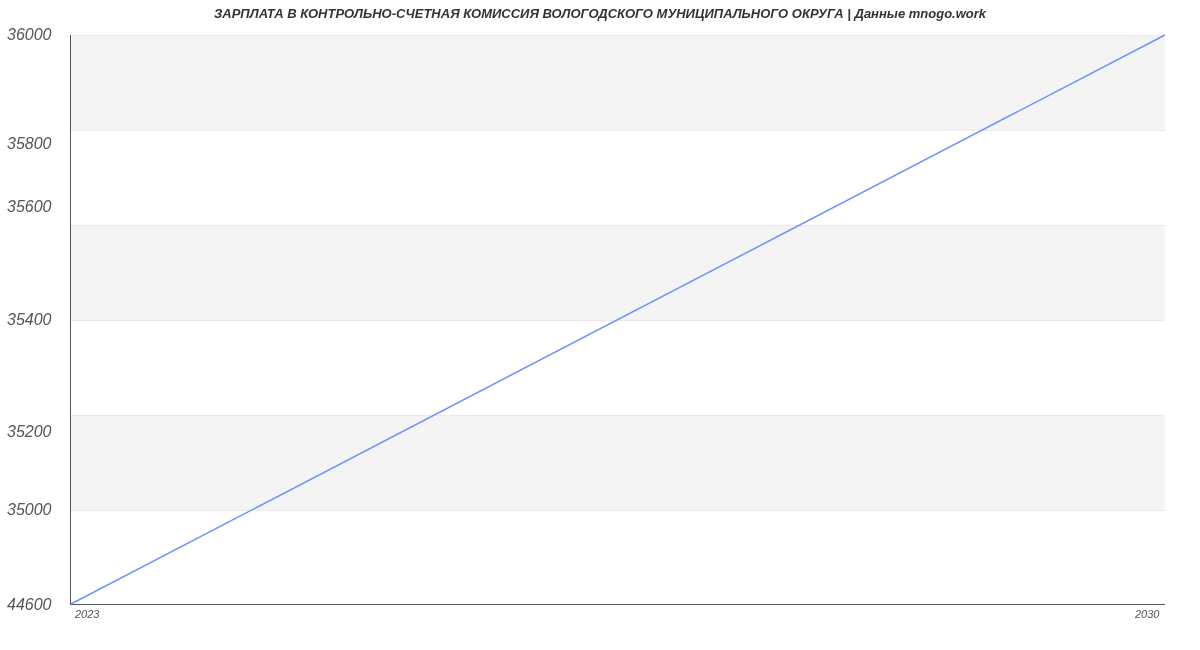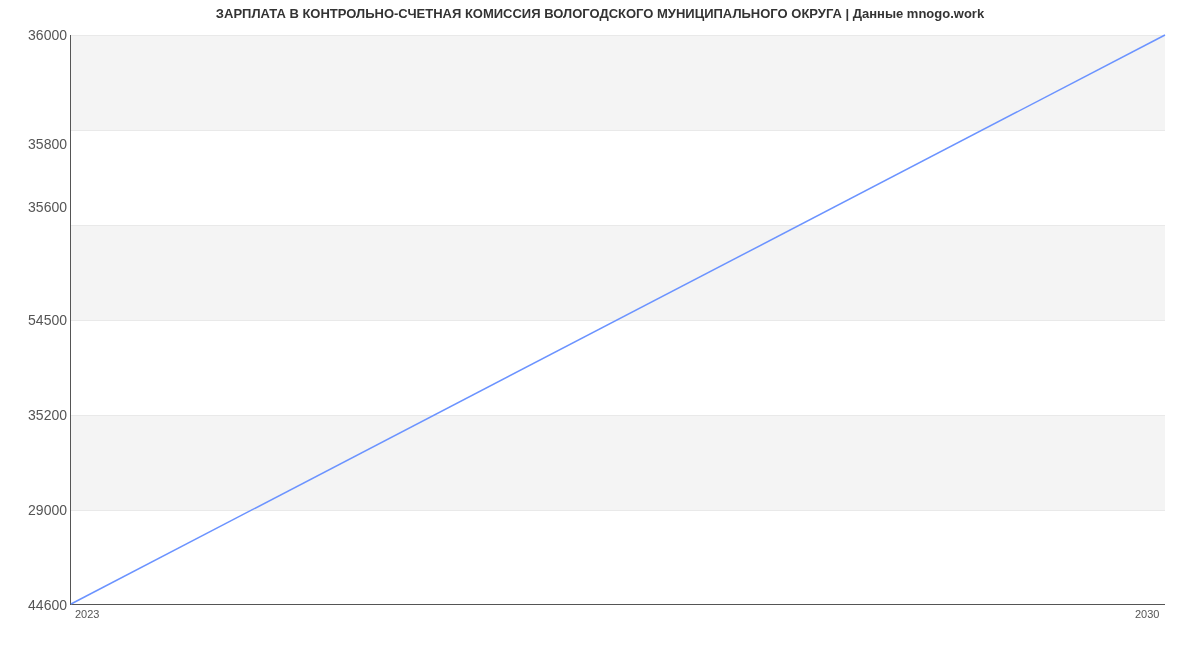--- a/index.html
+++ b/index.html
@@ -8,20 +8,21 @@
     width: 1200px;
     height: 650px;
     background: #ffffff;
     font-family: "Segoe UI", Arial, sans-serif;
     color: #333;
   }
   .chart-wrap {
     position: relative;
     width: 1200px;
     height: 492px;
+    font-style: italic;
   }
   .title {
     position: absolute;
     top: 6px;
     left: 0;
     width: 1200px;
     text-align: center;
     font-size: 13px;
     font-weight: 600;
     color: #333;
@@ -46,22 +47,21 @@
     position: absolute;
     left: 0;
     width: 100%;
     height: 1px;
     background: #e9e9e9;
   }
   .ytick {
     position: absolute;
     right: 1133px; 
     width: 60px;
-    text-align: right;
-    font-size: 14px;
+    font-size: 16px;
     color: #555;
     transform: translateY(-50%);
   }
   .xtick {
     position: absolute;
     top: 608px;
     font-size: 11px;
     color: #555;
     text-align: center;
   }
@@ -75,23 +75,23 @@
   }
 </style>
 </head>
 <body>
 
 <div class="chart-wrap">
 
   <div class="title">ЗАРПЛАТА В КОНТРОЛЬНО-СЧЕТНАЯ КОМИССИЯ ВОЛОГОДСКОГО МУНИЦИПАЛЬНОГО ОКРУГА | Данные mnogo.work</div>
 
   <div class="ytick" style="top:605px">44600</div>
-  <div class="ytick" style="top:510px">29000</div>
-  <div class="ytick" style="top:415px">35200</div>
-  <div class="ytick" style="top:320px">54500</div>
+  <div class="ytick" style="top:510px">35000</div>
+  <div class="ytick" style="top:432px">35200</div>
+  <div class="ytick" style="top:320px">35400</div>
   <div class="ytick" style="top:207px">35600</div>
   <div class="ytick" style="top:144px">35800</div>
   <div class="ytick" style="top:35px">36000</div>
 
   <div class="xtick" style="left:75px">2023</div>
   <div class="xtick" style="left:1135px">2030</div>
 
   <div class="plot">
 
     <div class="band" style="top:0px;   height:95px"></div>

